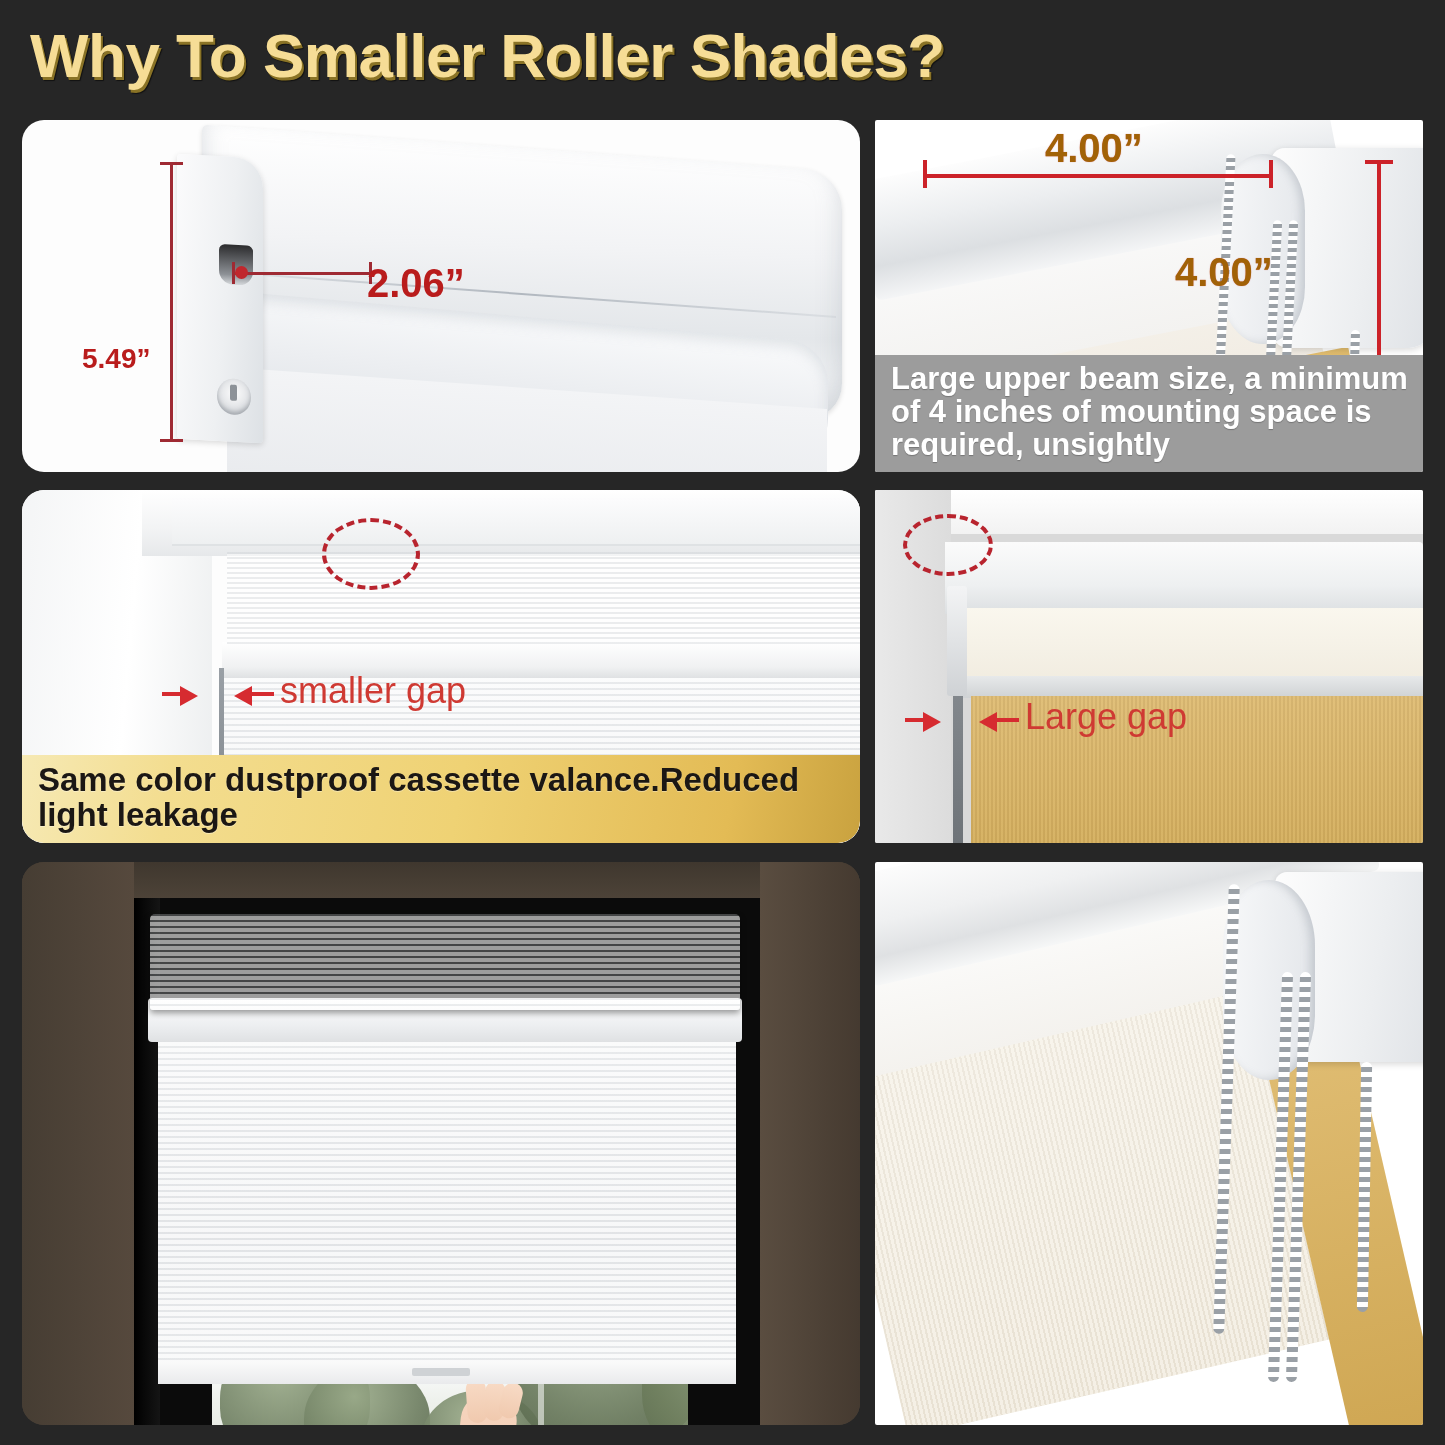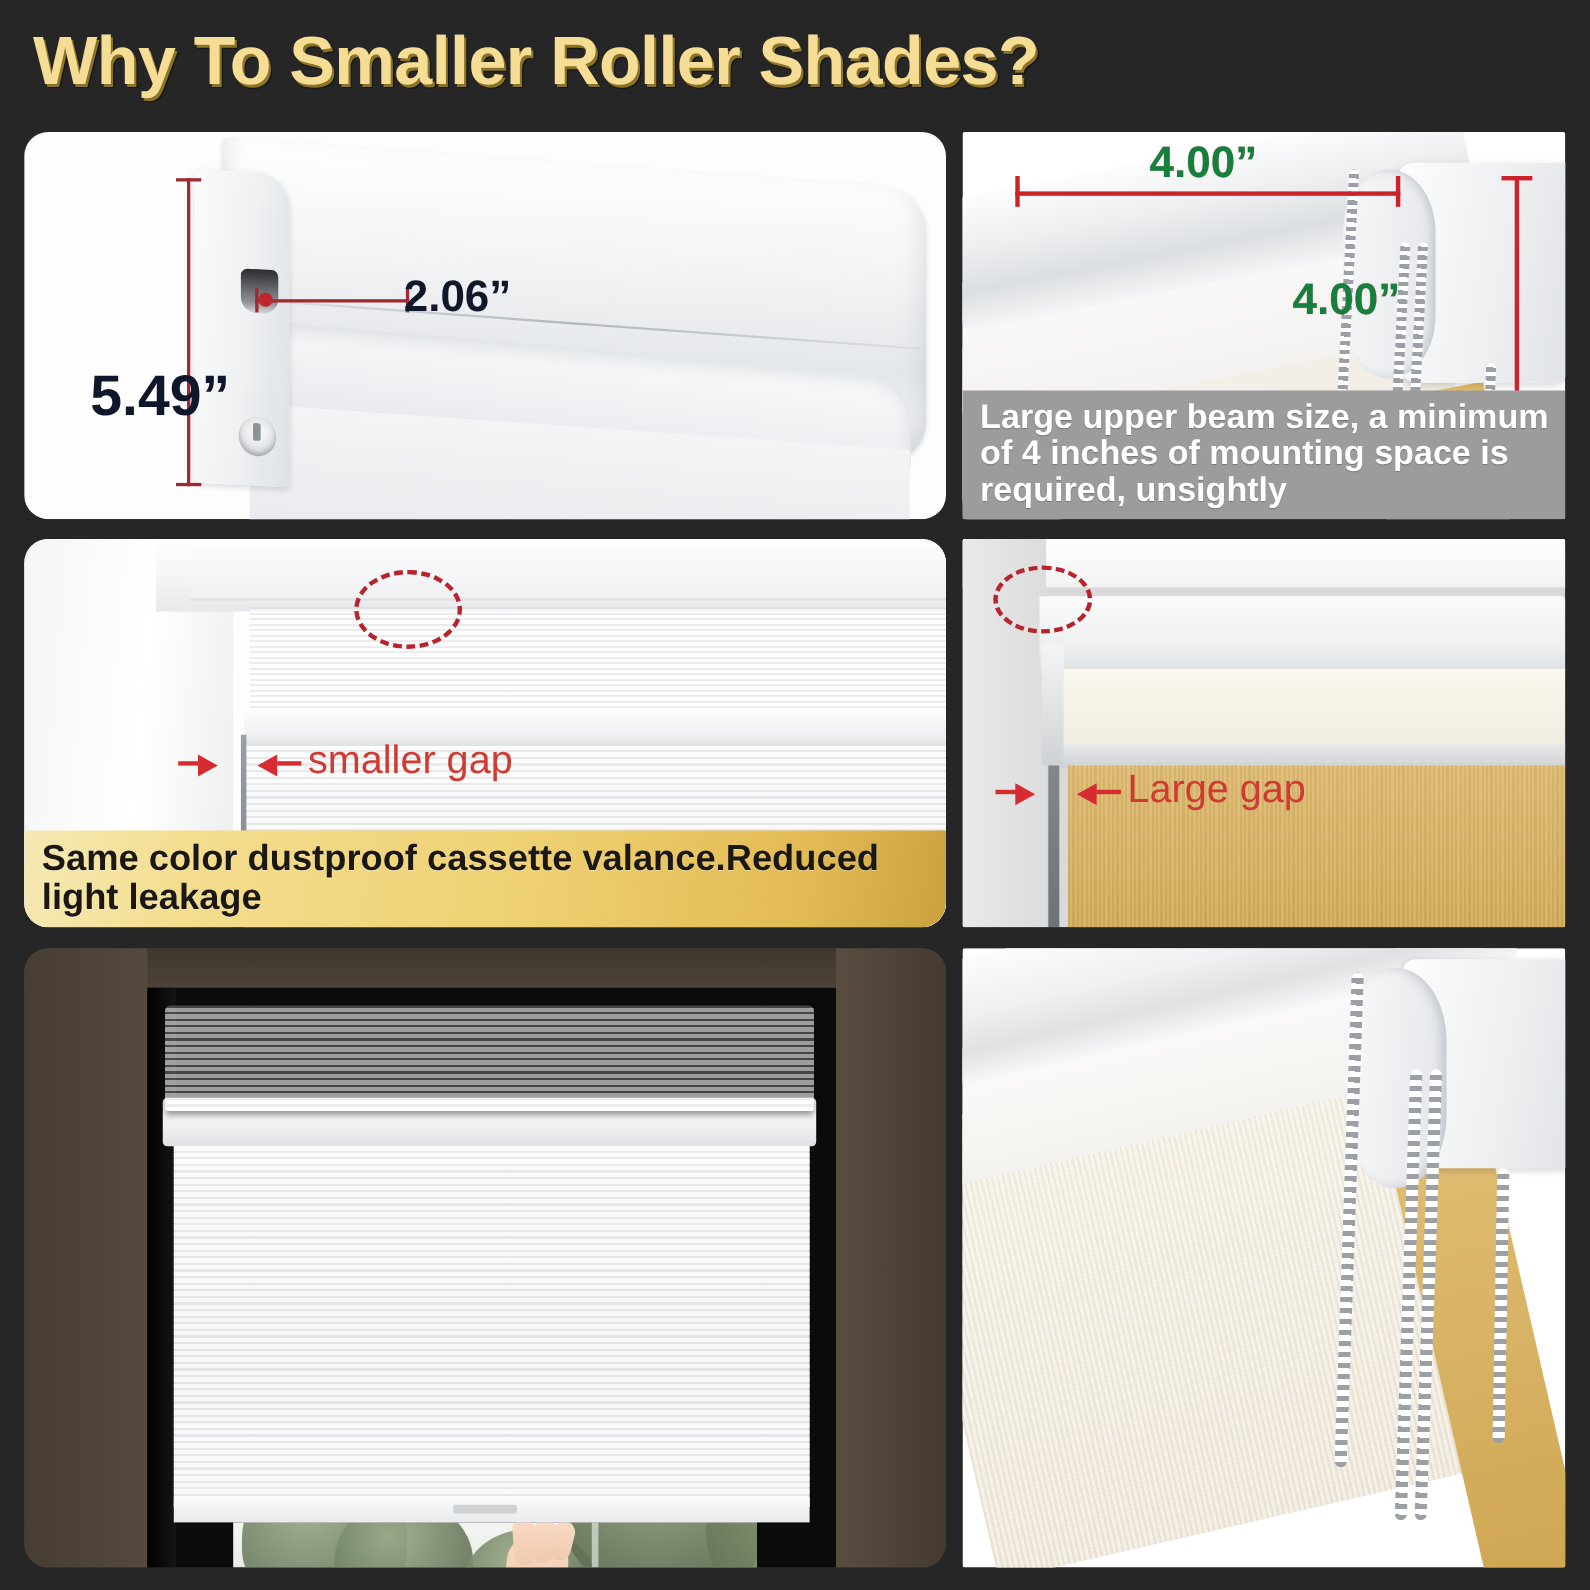--- a/index.html
+++ b/index.html
@@ -89,22 +89,22 @@
     border-radius:50%;
     box-shadow:inset 0 -3px 4px rgba(120,126,134,.5);
   }
   .bracket-screw:after{
     content:""; position:absolute; left:13px; top:6px; width:7px; height:16px;
     background:#8d9298; border-radius:2px;
   }
 
   
   .dimline { position:absolute; background:#9f2a33; }
-  .dimtxt  { position:absolute; color:#0f172a; font-weight:bold; white-space:nowrap; }
-  #d549 { left:60px; top:210px; font-size:52px; }
+  .dimtxt  { position:absolute; color:#b91c1c; font-weight:bold; white-space:nowrap;margin-top:13px; }
+  #d549 { left:60px; top:210px; font-size:28px; }
   #d206 { left:345px; top:128px; font-size:40px; }
   .v549 { left:148px; top:42px; width:3px; height:280px; }
   .v549t{ left:138px; top:42px; width:23px; height:3px; }
   .v549b{ left:138px; top:319px; width:23px; height:3px; }
   .h206 { left:210px; top:152px; height:3px; width:140px; }
   .h206l{ left:210px; top:142px; width:3px; height:22px; }
   .h206r{ left:347px; top:142px; width:3px; height:22px; }
   .reddot{ position:absolute; left:213px; top:146px; width:13px; height:13px;
            background:#c0272d; border-radius:50%; }
 
@@ -147,21 +147,21 @@
     position:absolute; width:9px;
     background:repeating-linear-gradient(180deg,#ffffff 0 4px,#9aa0a6 4px 8px);
     border-radius:5px;
   }
   .ch1 { left:344px; top:34px;  height:290px; transform:rotate(3deg); }
   .ch2 { left:392px; top:100px; height:240px; transform:rotate(3deg); }
   .ch3 { left:408px; top:100px; height:240px; transform:rotate(3deg); }
   .ch4 { left:474px; top:210px; height:120px; transform:rotate(2deg); }
 
   .dim2 { position:absolute; background:#cc2229; }
-  .dtx2 { position:absolute; color:#15803d; font-weight:bold; font-size:40px;
+  .dtx2 { position:absolute; color:#a16207; font-weight:bold; font-size:40px;
           white-space:nowrap; text-shadow:0 0 1px rgba(204,34,41,.6); }
 
   
   .p3bg { background:#fdfdfd; }
   .frame-out {
     position:absolute; left:0; top:0; width:190px; height:100%;
     background:linear-gradient(95deg,#f4f5f6,#ffffff 55%,#eceeef);
   }
   .frame-top {
     position:absolute; left:120px; top:0; right:0; height:66px;

